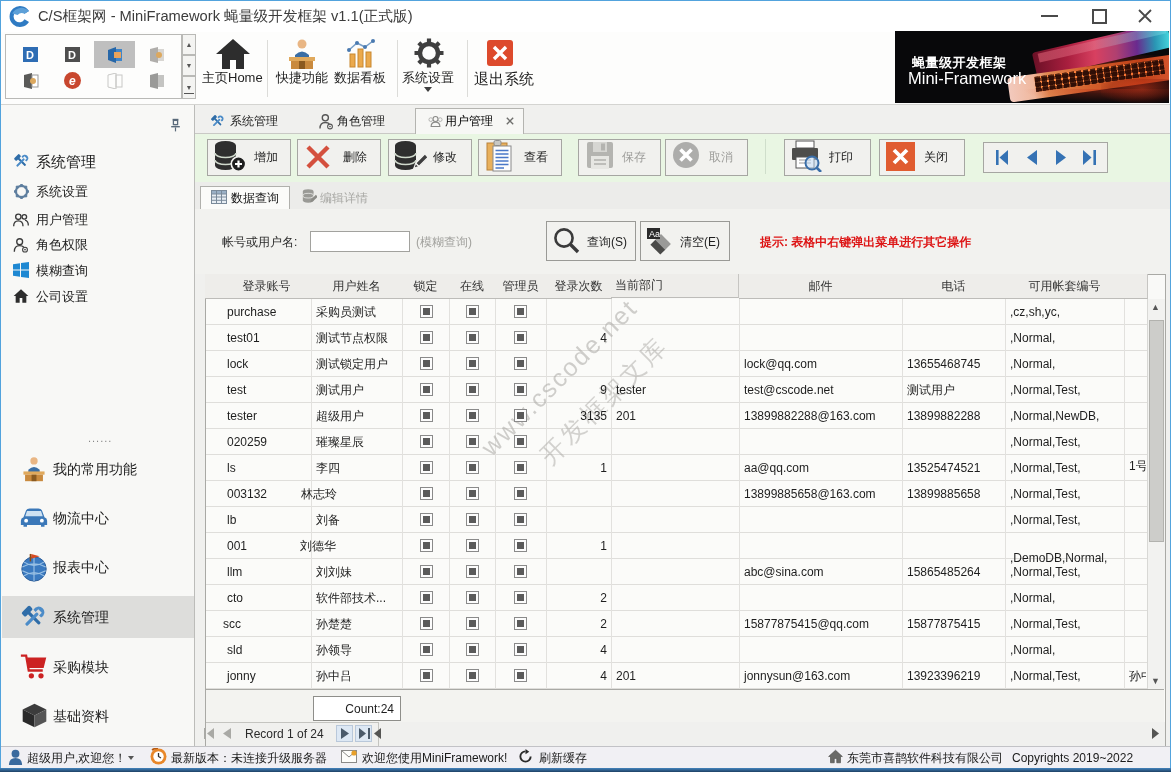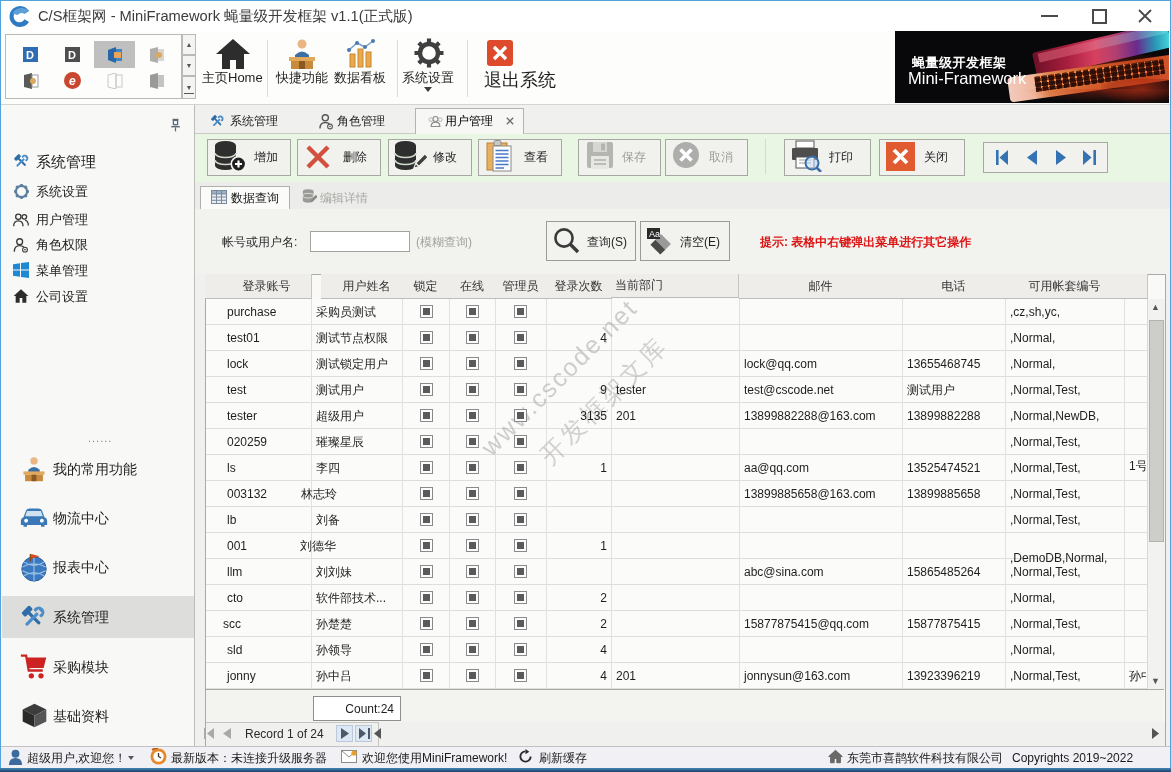--- a/index.html
+++ b/index.html
@@ -98,21 +98,21 @@
 <path d="M16 1.5 L16 6 M16 26 L16 30.5 M1.5 16 L6 16 M26 16 L30.5 16"></path>
 <path d="M5.8 5.8 L9 9 M23 23 L26.2 26.2 M26.2 5.8 L23 9 M9 23 L5.8 26.2"></path>
     </g>
   </svg>
 <div class="tx" style="left:402px;top:71px;font-size:13px">系统设置</div>
 <div class="a" style="left:424px;top:87px;width:0;height:0;border:4px solid transparent;border-top:5px solid #3f3f3f"></div>
 <svg class="a" style="left:487px;top:40px" width="26" height="26" viewBox="0 0 26 26">
 <rect x="0" y="0" width="26" height="26" rx="3" fill="#dd4a2c"></rect>
 <path d="M7 7 L19 19 M19 7 L7 19" stroke="#fff" stroke-width="3.4"></path>
   </svg>
-<div class="tx" style="left:484px;top:71px;font-size:18px">退出系统</div>
+<div class="tx" style="left:474px;top:71px;font-size:15px">退出系统</div>
 <div class="a" style="left:895px;top:31px;width:274px;height:72px;background:#08080a;overflow:hidden">
 <div class="a" style="left:148px;top:24px;width:124px;height:38px;background:radial-gradient(ellipse at 55% 45%,rgba(220,70,30,.5),rgba(120,24,12,.3) 52%,rgba(8,8,10,0) 78%)"></div>
 <div class="a" style="left:138px;top:6px;width:138px;height:26px;background:linear-gradient(100deg,#6a1026,#a81e3e 25%,#d84060 45%,#b04070 60%,#6a2a8e 75%,#2a96b4 88%,#45d2da 98%);transform:rotate(-13deg);border-radius:3px"></div>
 <div class="a" style="left:142px;top:8px;width:130px;height:9px;background:linear-gradient(100deg,rgba(255,120,140,.45),rgba(255,200,210,.2) 40%,rgba(130,225,235,.4));transform:rotate(-13deg)"></div>
 <div class="a" style="left:113px;top:35px;width:168px;height:25px;border-radius:4px;background:linear-gradient(93deg,#f2cabe 0%,#f0b89e 15%,#e08850 24%,#d4602c 48%,#c04018 80%,#d85830 100%);transform:rotate(-8deg)">
 <div class="a" style="left:27px;top:3px;width:130px;height:15px;background:repeating-linear-gradient(90deg,rgba(40,10,4,.8) 0 5.5px,rgba(255,130,60,.25) 5.5px 7px),repeating-linear-gradient(0deg,rgba(40,10,4,.8) 0 3.5px,rgba(255,140,70,.3) 3.5px 5px),linear-gradient(90deg,#ff9044,#f05822)"></div>
 </div>
 <div class="a" style="left:206px;top:48px;width:68px;height:24px;background:radial-gradient(ellipse at 60% 40%,rgba(220,60,28,.55),rgba(130,26,12,.3) 55%,rgba(8,8,10,0) 80%)"></div>
 <div class="a" style="left:128px;top:58px;width:146px;height:14px;background:radial-gradient(ellipse at 55% 10%,rgba(190,50,26,.4),rgba(8,8,10,0) 70%)"></div>
 <div class="a" style="left:17px;top:23px;font-size:13px;font-weight:bold;color:#fff;letter-spacing:.5px">蝇量级开发框架</div>
@@ -167,21 +167,21 @@
 <circle cx="18" cy="19" r="3.6" fill="none" stroke="#3a3a3a" stroke-width="1.6"></circle>
 <circle cx="18" cy="19" r="1.2" fill="#3a3a3a"></circle>
   </svg>
 <div class="tx" style="left:36px;top:238px;font-size:13px">角色权限</div>
 <svg class="a" style="left:13px;top:262px" width="16" height="16" viewBox="0 0 16 16">
 <path d="M0 2.2 L7 1.2 L7 7.5 L0 7.5 Z" fill="#1e88d2"></path>
     <path d="M8 1 L16 0 L16 7.5 L8 7.5 Z" fill="#1e88d2"></path>
 <path d="M0 8.5 L7 8.5 L7 14.8 L0 13.8 Z" fill="#1e88d2"></path>
     <path d="M8 8.5 L16 8.5 L16 16 L8 15 Z" fill="#1e88d2"></path>
   </svg>
-<div class="tx" style="left:36px;top:264px;font-size:13px">菜单管理</div>
+<div class="tx" style="left:36px;top:264px;font-size:13px">模糊查询</div>
 <svg class="a" style="left:13px;top:288px" width="16" height="16" viewBox="0 0 24 24">
 <path d="M12 2 L23 12 L20 12 L20 22 L14 22 L14 15 L10 15 L10 22 L4 22 L4 12 L1 12 Z" fill="#2d2d2d"></path>
   </svg>
 <div class="tx" style="left:36px;top:290px;font-size:13px">公司设置</div>
 <div class="tx" style="left:88px;top:433px;font-size:11px;color:#888;letter-spacing:1px">......</div>
 <svg class="a" style="left:21px;top:456px" width="26" height="26" viewBox="0 0 32 32">
 <circle cx="16" cy="6" r="4.5" fill="#e9b684"></circle>
     <path d="M9 17 Q16 10 23 17 L23 20 L9 20 Z" fill="#3a6ea5"></path>
 <rect x="3" y="19" width="26" height="4" fill="#e0a95c"></rect>
     <rect x="5" y="23" width="22" height="8" fill="#c98a3e"></rect>
@@ -384,21 +384,21 @@
 <rect x="9" y="19" width="14" height="7" fill="#4a4a48"></rect>
     </g>
 <rect x="2" y="2" width="13" height="11" fill="#2a2a2a"></rect>
 <text x="4" y="11" font-size="9" fill="#fff" font-family="Liberation Sans,sans-serif">Aa</text>
   </svg>
 <div class="tx" style="left:680px;top:236px">清空(E)</div>
 <div class="tx" style="left:760px;top:236px;color:#dd1414;font-weight:bold">提示: 表格中右键弹出菜单进行其它操作</div>
 <div class="a" style="left:205px;top:274px;width:961px;height:472px;background:#f9f9f7;border:1px solid #a9a9a5;box-sizing:border-box"></div>
 <div class="hdr" style="left:205px;width:17px"></div>
 <div class="hdr" style="left:222px;width:89px">登录账号</div>
-<div class="hdr" style="left:321px;width:91px">用户姓名</div>
+<div class="hdr" style="left:311px;width:91px">用户姓名</div>
 <div class="hdr" style="left:402px;width:47px">锁定</div>
 <div class="hdr" style="left:449px;width:46px">在线</div>
 <div class="hdr" style="left:495px;width:51px">管理员</div>
 <div class="hdr" style="left:546px;width:65px">登录次数</div>
 <div class="hdr" style="left:611px;width:128px;justify-content:flex-start;padding-left:4px;box-sizing:border-box">当前部门</div>
 <div class="hdr" style="left:739px;width:163px">邮件</div>
 <div class="hdr" style="left:902px;width:103px">电话</div>
 <div class="hdr" style="left:1005px;width:119px">可用帐套编号</div>
 <div class="hdr" style="left:1124px;width:23px"></div>
 <div class="a" style="left:206px;top:299px;width:16px;height:390px;background:#f0f0ed;border-right:1px solid #c9c8c5"></div>

